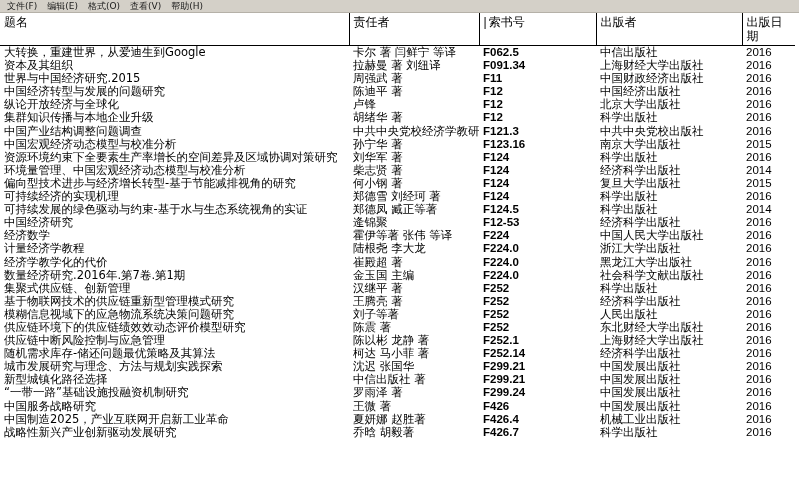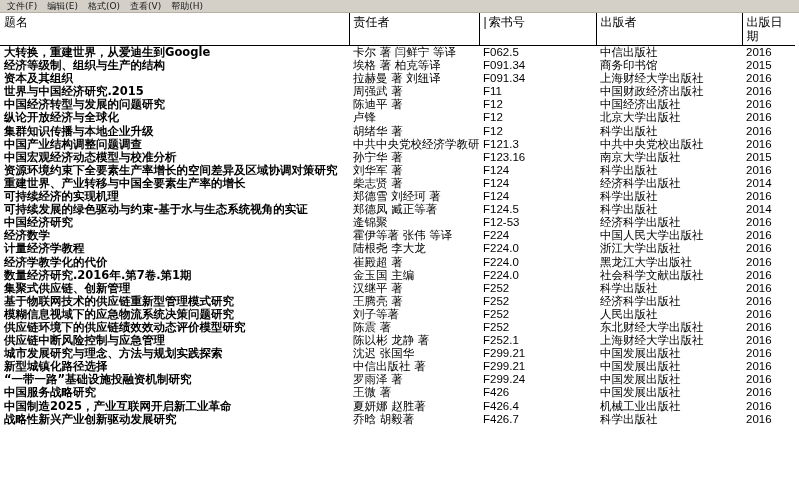--- a/index.html
+++ b/index.html
@@ -75,23 +75,23 @@
 
   table.grid tbody td {
     vertical-align: top;
     padding: 0 3px 0 4px;
     line-height: 13.1px;
     height: 13.1px;
     white-space: nowrap;
     overflow: hidden;
     font-size: 11.5px;
   }
-  td.title  { letter-spacing: 0px; font-weight: bold; }
+  td.title  { letter-spacing: 0px; }
   td.author { letter-spacing: 0px; }
-  td.call   { font-family: "Liberation Sans", sans-serif; font-size: 11px; }
+  td.call   { font-family: "Liberation Sans", sans-serif; font-size: 11px; font-weight: bold; }
   td.pub    { }
   td.year   { font-family: "Liberation Sans", sans-serif; font-size: 11px; }
   .latin { font-family: "Liberation Sans", sans-serif; }
 </style>
 </head>
 <body>
 
 <div class="app">
 
   <div class="menubar">
@@ -122,27 +122,20 @@
       </thead>
       <tbody>
           <tr>
             <td class="title">大转换，重建世界，从爱迪生到Google</td>
             <td class="author">卡尔  著  闫鲜宁  等译</td>
             <td class="call">F062.5</td>
             <td class="pub">中信出版社</td>
             <td class="year">2016</td>
           </tr>
           <tr>
-            <td class="title">经济等级制、组织与生产的结构</td>
-            <td class="author">埃格  著  柏克等译</td>
-            <td class="call">F091.34</td>
-            <td class="pub">商务印书馆</td>
-            <td class="year">2015</td>
-          </tr>
-          <tr>
             <td class="title">资本及其组织</td>
             <td class="author">拉赫曼  著  刘纽译</td>
             <td class="call">F091.34</td>
             <td class="pub">上海财经大学出版社</td>
             <td class="year">2016</td>
           </tr>
           <tr>
             <td class="title">世界与中国经济研究.2015</td>
             <td class="author">周强武  著</td>
             <td class="call">F11</td>
@@ -185,27 +178,34 @@
             <td class="year">2015</td>
           </tr>
           <tr>
             <td class="title">资源环境约束下全要素生产率增长的空间差异及区域协调对策研究</td>
             <td class="author">刘华军  著</td>
             <td class="call">F124</td>
             <td class="pub">科学出版社</td>
             <td class="year">2016</td>
           </tr>
           <tr>
-            <td class="title">重建世界、产业转移与中国全要素生产率的增长</td>
+            <td class="title">环境量管理、中国宏观经济动态模型与校准分析</td>
             <td class="author">柴志贤  著</td>
             <td class="call">F124</td>
             <td class="pub">经济科学出版社</td>
             <td class="year">2014</td>
           </tr>
           <tr>
+            <td class="title">偏向型技术进步与经济增长转型-基于节能减排视角的研究</td>
+            <td class="author">何小钢  著</td>
+            <td class="call">F124</td>
+            <td class="pub">复旦大学出版社</td>
+            <td class="year">2015</td>
+          </tr>
+          <tr>
             <td class="title">可持续经济的实现机理</td>
             <td class="author">郑德雪  刘经珂  著</td>
             <td class="call">F124</td>
             <td class="pub">科学出版社</td>
             <td class="year">2016</td>
           </tr>
           <tr>
             <td class="title">可持续发展的绿色驱动与约束-基于水与生态系统视角的实证</td>
             <td class="author">郑德凤  臧正等著</td>
             <td class="call">F124.5</td>
@@ -276,20 +276,27 @@
             <td class="year">2016</td>
           </tr>
           <tr>
             <td class="title">供应链中断风险控制与应急管理</td>
             <td class="author">陈以彬  龙静  著</td>
             <td class="call">F252.1</td>
             <td class="pub">上海财经大学出版社</td>
             <td class="year">2016</td>
           </tr>
           <tr>
+            <td class="title">随机需求库存-储还问题最优策略及其算法</td>
+            <td class="author">柯达  马小菲  著</td>
+            <td class="call">F252.14</td>
+            <td class="pub">经济科学出版社</td>
+            <td class="year">2016</td>
+          </tr>
+          <tr>
             <td class="title">城市发展研究与理念、方法与规划实践探索</td>
             <td class="author">沈迟  张国华</td>
             <td class="call">F299.21</td>
             <td class="pub">中国发展出版社</td>
             <td class="year">2016</td>
           </tr>
           <tr>
             <td class="title">新型城镇化路径选择</td>
             <td class="author">中信出版社  著</td>
             <td class="call">F299.21</td>

